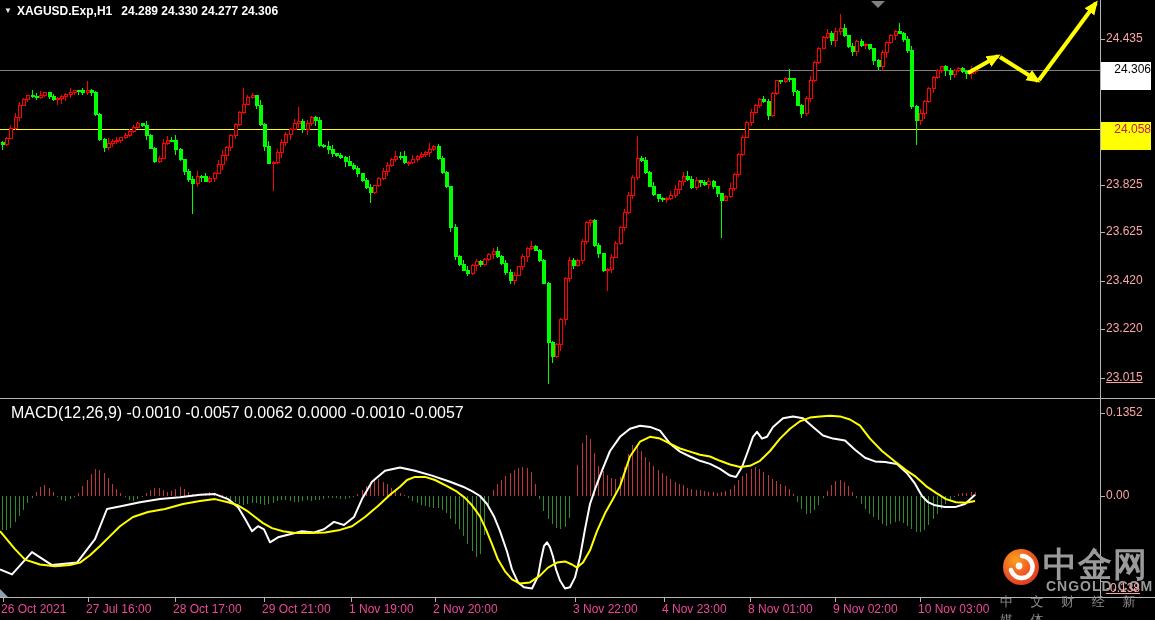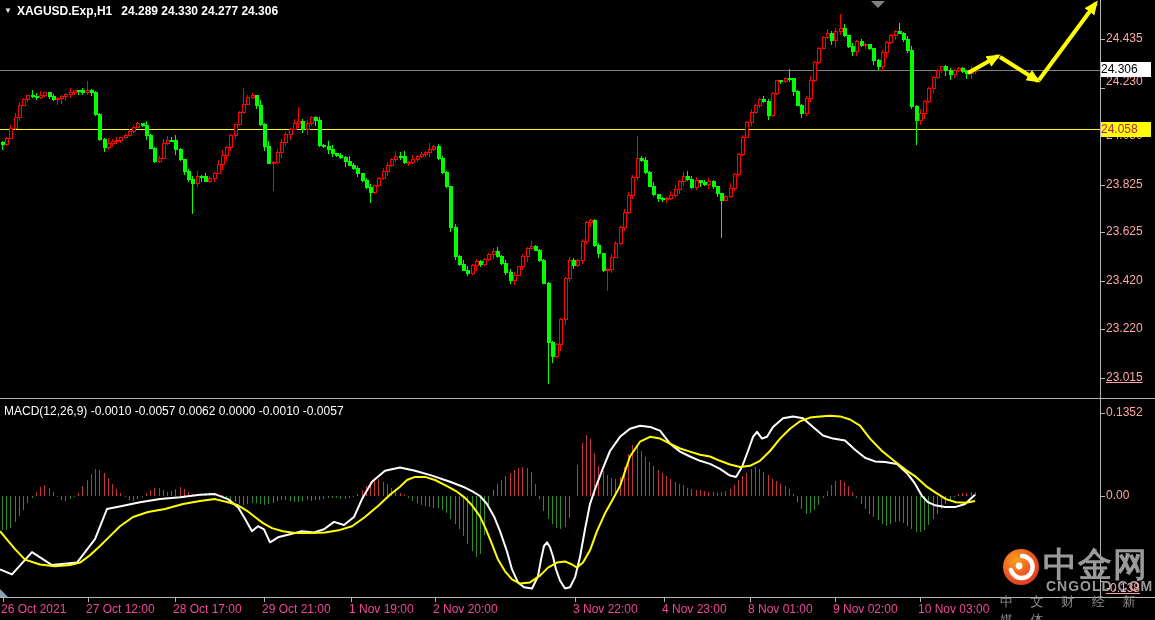--- a/index.html
+++ b/index.html
@@ -3,24 +3,24 @@
 <meta charset="utf-8">
 <style>
   html,body{margin:0;padding:0;background:#000;}
   #app{position:relative;width:1155px;height:620px;background:#000;overflow:hidden;
        font-family:"Liberation Sans",sans-serif;-webkit-font-smoothing:none;}
   #cv{position:absolute;left:0;top:0;}
   .ovl{position:absolute;color:#fff;white-space:nowrap;}
   #title{left:4px;top:4px;font-size:12px;font-weight:bold;z-index:6;text-align:right;}
   #title .tri{font-size:8px;color:#e6e6e6;margin-right:5px;vertical-align:2px;}
   #title .ohlc{margin-left:9px;}
-  #macdLabel{left:4px;top:404px;font-size:12px;z-index:6;}
+  #macdLabel{left:11px;top:404px;font-size:16px;z-index:6;}
   .ticklab{position:absolute;left:1106px;font-size:12px;color:#fca5a5;z-index:5;}
-  .badge{position:absolute;left:1101px;width:50px;height:15px;font-size:12px;color:#000;
-         text-align:left;line-height:15px;z-index:6;}
+  .badge{position:absolute;left:1101px;width:50px;height:28px;font-size:12px;color:#000;
+         text-align:right;line-height:15px;z-index:6;}
   .datelab{position:absolute;top:602px;font-size:12px;color:#ec4899;z-index:6;}
   #wm{position:absolute;left:998px;top:546px;width:157px;height:70px;z-index:3;}
   #wm .brand{position:absolute;left:45px;top:-4px;font-size:34px;font-weight:bold;color:#9a9a9a;letter-spacing:1px;}
   #wm .dom{position:absolute;left:48px;top:32px;font-size:14px;font-weight:bold;color:#9a9a9a;letter-spacing:1px;}
   #wm .tag{position:absolute;left:2px;top:47px;font-size:13px;color:#8d8d8d;letter-spacing:7px;}
   #wm .swirl{position:absolute;left:4px;top:2px;}
 </style>
 </head>
 <body>
 
@@ -804,21 +804,21 @@
       <div class="badge" style="top: 61.7962px; background: rgb(255, 255, 255); color: rgb(0, 0, 0);">24.306</div>
       <div class="badge" style="top: 122px; background: rgb(255, 255, 0); color: #be185d;">24.058</div>
     </div>
   <div id="macdAxis">
       <div class="ticklab" style="top: 404.582px;">0.1352</div>
       <div class="ticklab" style="top: 488px;">0.00</div>
       <div class="ticklab" style="top: 581px; text-decoration: underline;">-0.138</div>
     </div>
   <div id="timeAxis">
       <div class="datelab" style="left: 1px;">26 Oct 2021</div>
-      <div class="datelab" style="left: 86px;">27 Oct 12:00</div>
+      <div class="datelab" style="left: 86px;">27 Jul 16:00</div>
       <div class="datelab" style="left: 173px;">28 Oct 17:00</div>
       <div class="datelab" style="left: 262px;">29 Oct 21:00</div>
       <div class="datelab" style="left: 349px;">1 Nov 19:00</div>
       <div class="datelab" style="left: 433px;">2 Nov 20:00</div>
       <div class="datelab" style="left: 573px;">3 Nov 22:00</div>
       <div class="datelab" style="left: 662px;">4 Nov 23:00</div>
       <div class="datelab" style="left: 748px;">8 Nov 01:00</div>
       <div class="datelab" style="left: 833px;">9 Nov 02:00</div>
       <div class="datelab" style="left: 918px;">10 Nov 03:00</div>
     </div>

